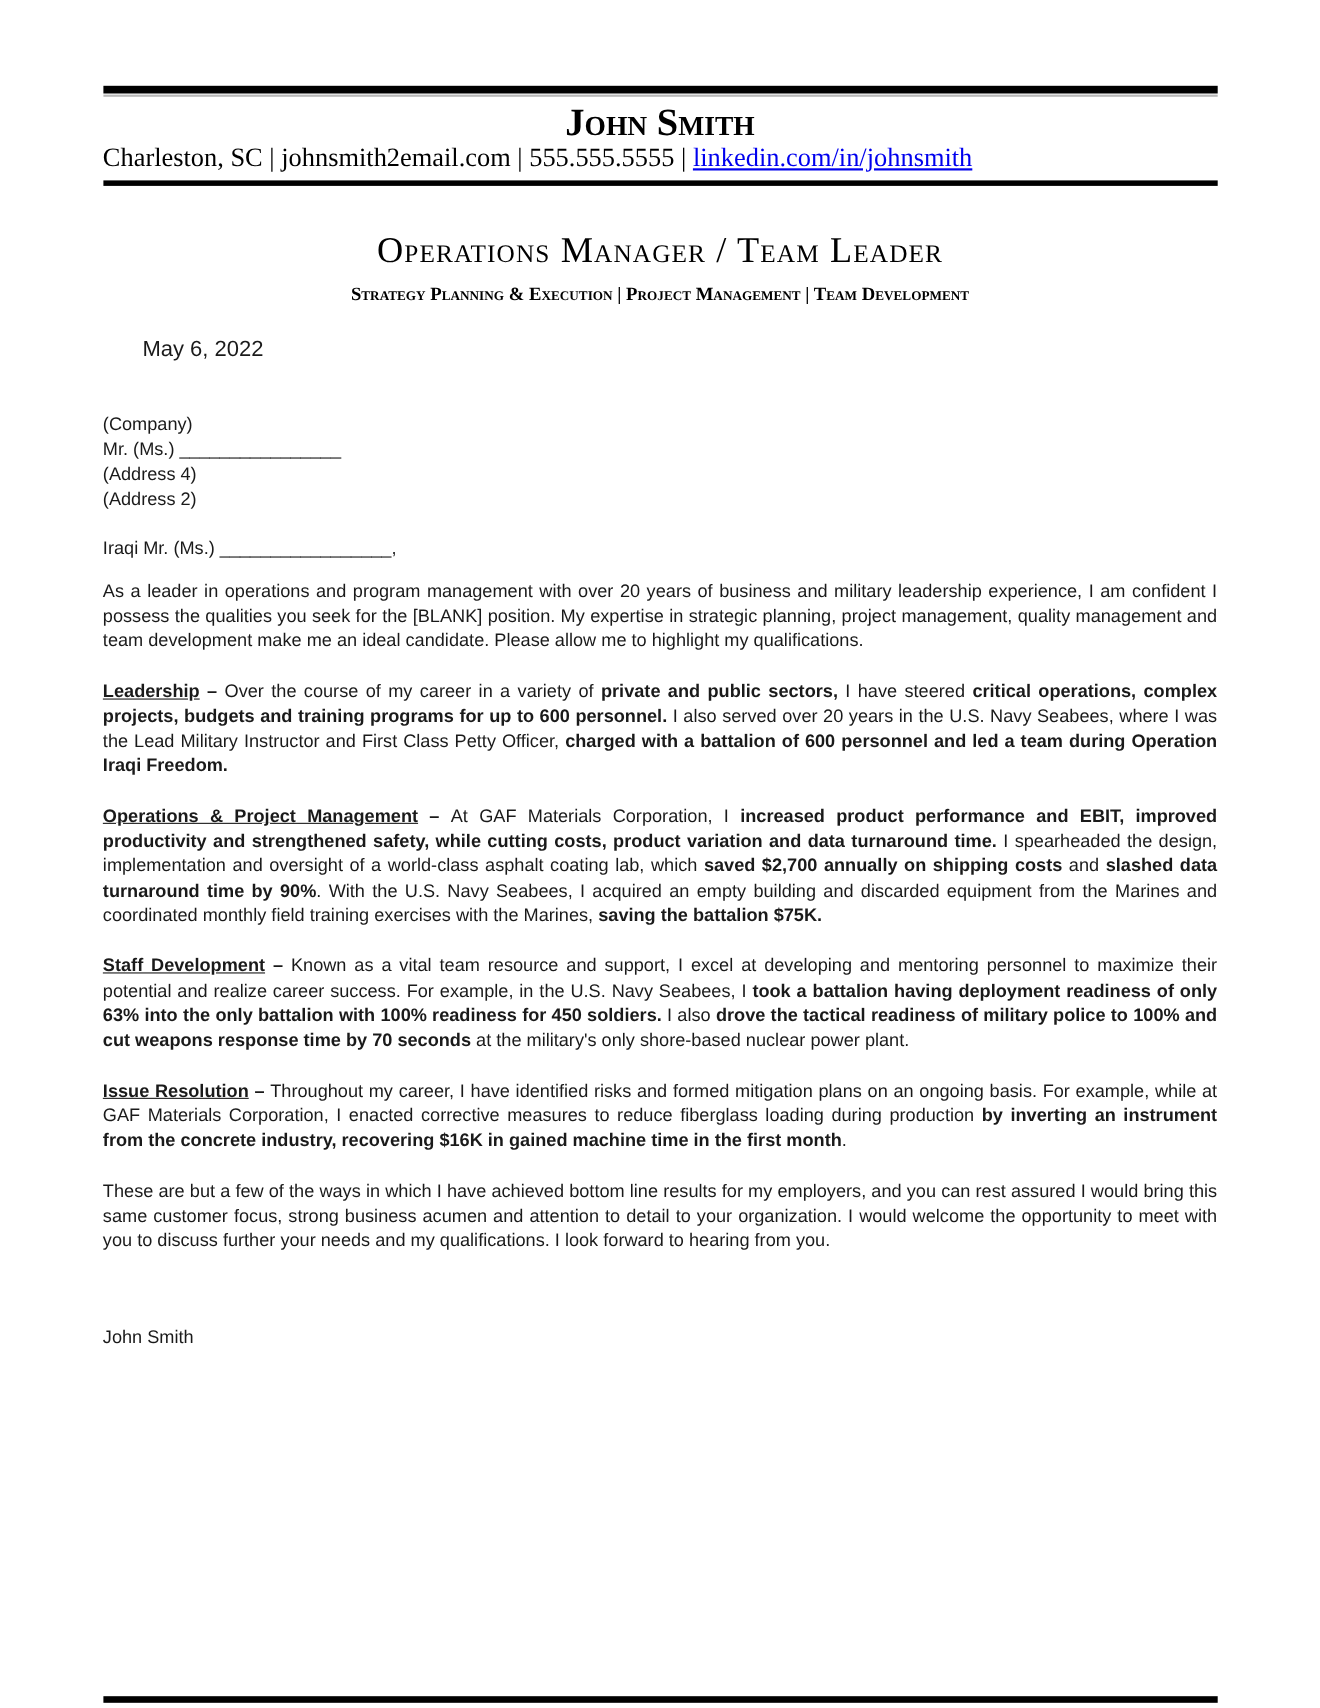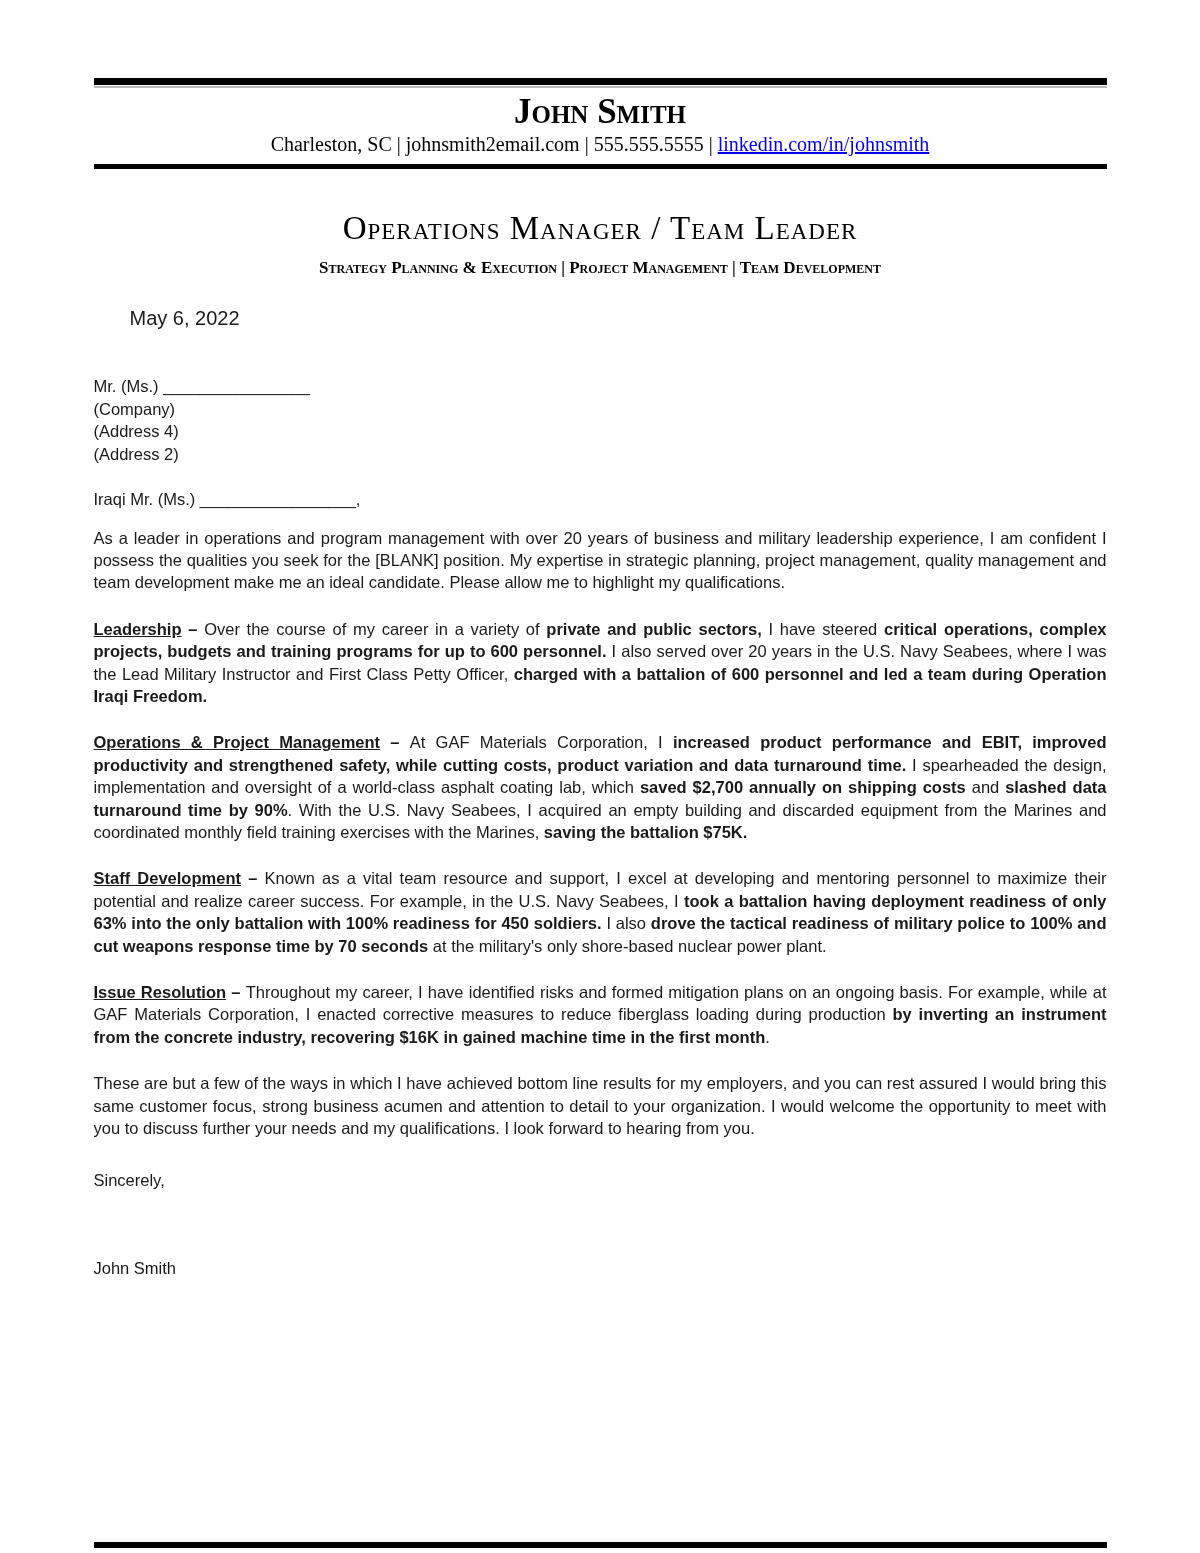--- a/index.html
+++ b/index.html
@@ -29,23 +29,23 @@
     margin-top: 4px;
     text-align: center;
     font-family: "Liberation Serif", serif;
     font-variant: small-caps;
     font-weight: bold;
     font-size: 35px;
     line-height: 40px;
     color: #000;
   }
   .contact {
-    text-align: center;
+    text-align: left;
     font-family: "Liberation Serif", serif;
-    font-size: 20px;
+    font-size: 24px;
     line-height: 25px;
     color: #000;
   }
   .contact a {
     color: #0000EE;
     text-decoration: underline;
   }
 
   .doc-title {
     margin-top: 40px;
@@ -114,35 +114,34 @@
       </div>
       <div class="rule-mid"></div>
     </div>
 
     <div class="doc-title">Operations Manager / Team Leader</div>
     <div class="doc-subtitle">Strategy Planning &amp; Execution | Project Management | Team Development</div>
 
     <div class="date-line">May 6, 2022</div>
 
     <div class="recipient">
+      <div>(Company)</div>
       <div>Mr. (Ms.) ________________</div>
-      <div>(Company)</div>
       <div>(Address 4)</div>
       <div>(Address 2)</div>
     </div>
 
     <div class="salutation">Iraqi Mr. (Ms.) _________________,</div>
 
     <div class="body-copy">
       <p><span>As a leader in operations and program management with over 20 years of business and military leadership experience, I am confident I possess the qualities you seek for the [BLANK] position. My expertise in strategic planning, project management, quality management and team development make me an ideal candidate. Please allow me to highlight my qualifications.</span></p>
       <p><span class="b u">Leadership</span><span class="b"> – </span><span>Over the course of my career in a variety of </span><span class="b">private and public sectors,</span><span> I have steered </span><span class="b">critical operations, complex projects, budgets and training programs for up to 600 personnel.</span><span> I also served over 20 years in the U.S. Navy Seabees, where I was the Lead Military Instructor and First Class Petty Officer, </span><span class="b">charged with a battalion of 600 personnel and led a team during Operation Iraqi Freedom.</span></p>
       <p><span class="b u">Operations &amp; Project Management</span><span class="b"> – </span><span>At GAF Materials Corporation, I </span><span class="b">increased product performance and EBIT, improved productivity and strengthened safety, while cutting costs, product variation and data turnaround time.</span><span> I spearheaded the design, implementation and oversight of a world-class asphalt coating lab, which </span><span class="b">saved $2,700 annually on shipping costs</span><span> and </span><span class="b">slashed data turnaround time by 90%</span><span>. With the U.S. Navy Seabees, I acquired an empty building and discarded equipment from the Marines and coordinated monthly field training exercises with the Marines, </span><span class="b">saving the battalion $75K.</span></p>
       <p><span class="b u">Staff Development</span><span class="b"> – </span><span>Known as a vital team resource and support, I excel at developing and mentoring personnel to maximize their potential and realize career success. For example, in the U.S. Navy Seabees, I </span><span class="b">took a battalion having deployment readiness of only 63% into the only battalion with 100% readiness for 450 soldiers.</span><span> I also </span><span class="b">drove the tactical readiness of military police to 100% and cut weapons response time by 70 seconds</span><span> at the military's only shore-based nuclear power plant.</span></p>
       <p><span class="b u">Issue Resolution</span><span class="b"> – </span><span>Throughout my career, I have identified risks and formed mitigation plans on an ongoing basis. For example, while at GAF Materials Corporation, I enacted corrective measures to reduce fiberglass loading during production </span><span class="b">by inverting an instrument from the concrete industry, recovering $16K in gained machine time in the first month</span><span>.</span></p>
       <p><span>These are but a few of the ways in which I have achieved bottom line results for my employers, and you can rest assured I would bring this same customer focus, strong business acumen and attention to detail to your organization. I would welcome the opportunity to meet with you to discuss further your needs and my qualifications. I look forward to hearing from you.</span></p>
     </div>
 
-    <div class="closing">Sincerely,</div>
     <div class="signature">John Smith</div>
 
   </div>
   <div class="footer-rule"></div>
 </div>
 
 </body></html>

